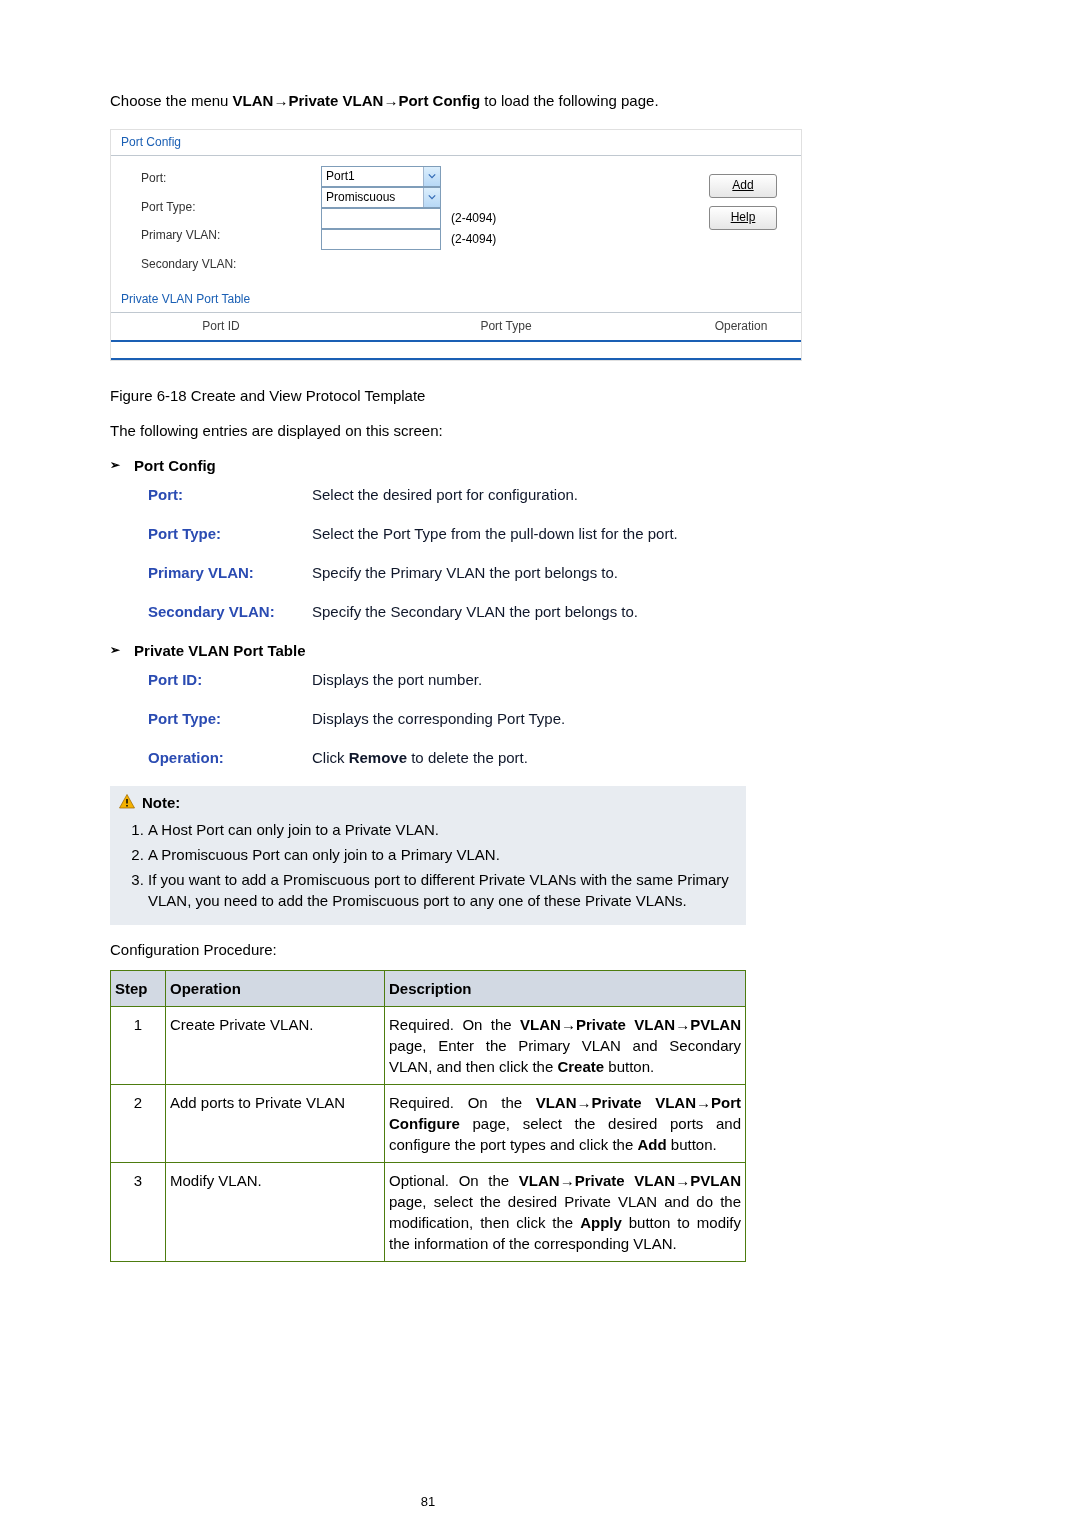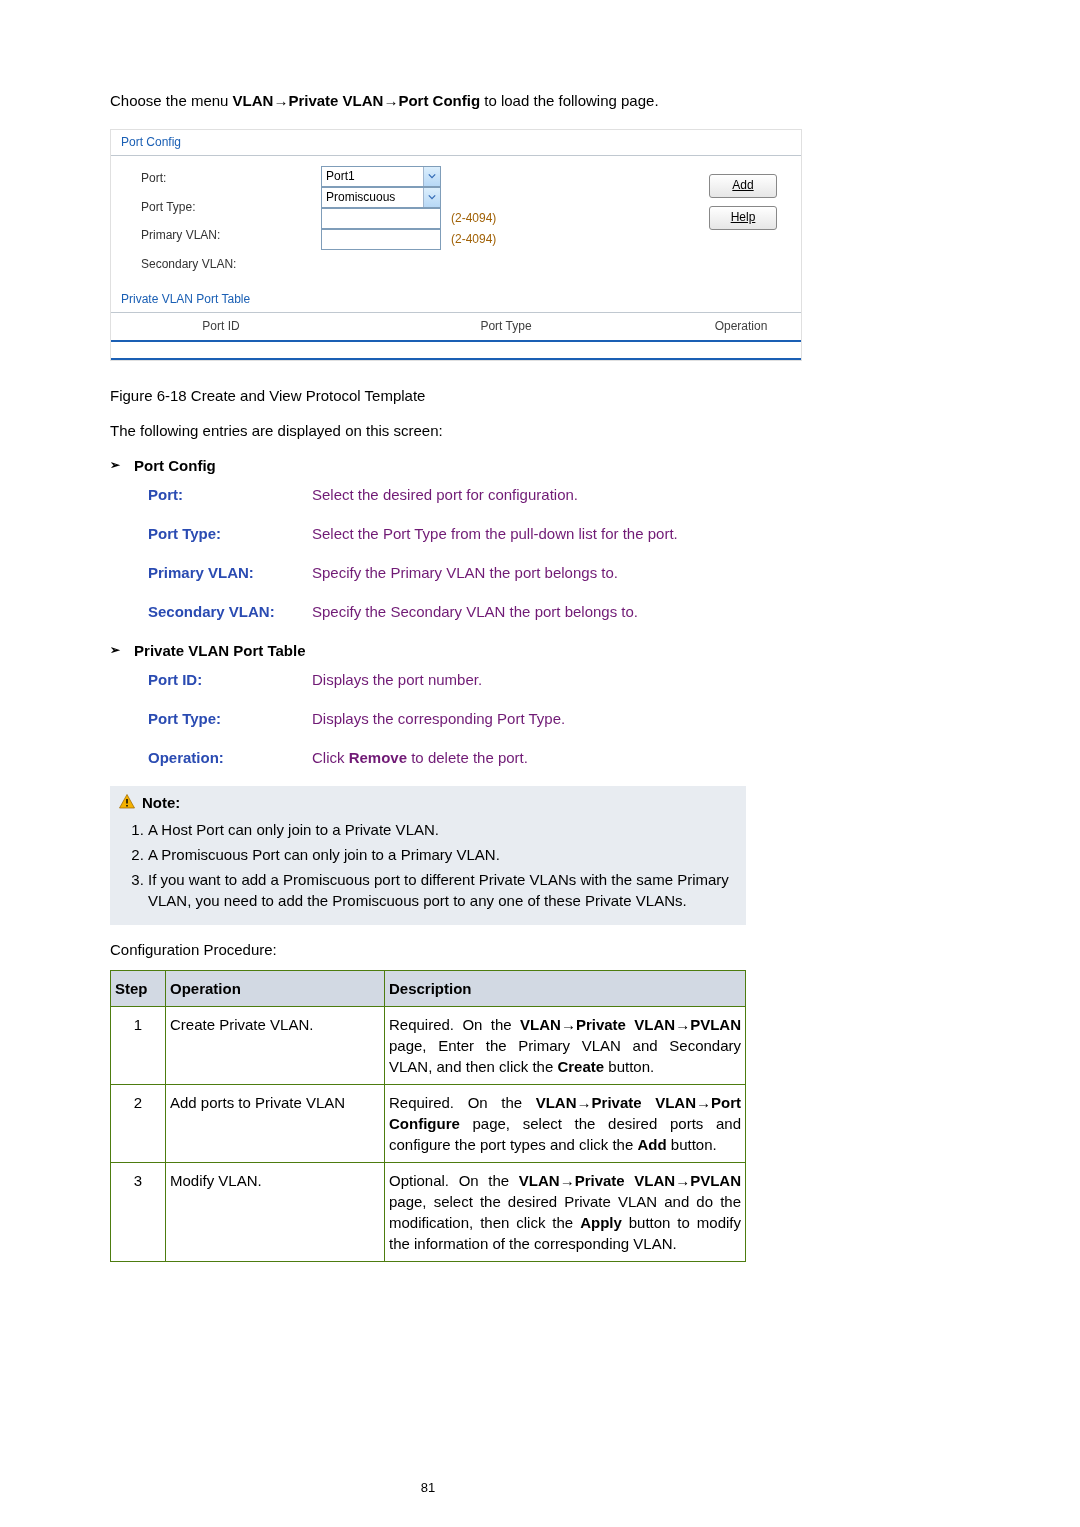--- a/index.html
+++ b/index.html
@@ -81,21 +81,21 @@
     justify-content: center;
     border-left: 1px solid #a0b6cf;
   }
   .dropdown .btn svg { width: 8px; height: 6px; }
   .textbox {
     height: 19px;
     border: 1px solid #7f9db9;
     width: 118px;
     background: #fff;
   }
-  .hint { color: #a16207; font-size: 12px; }
+  .hint { color: #000000; font-size: 12px; }
   .pc-buttons {
     position: absolute;
     right: 24px;
     top: 16px;
     display: flex;
     flex-direction: column;
     gap: 8px;
     align-items: center;
   }
   .btn3d {
@@ -144,21 +144,21 @@
   }
   .def-grid {
     margin-left: 38px;
     display: grid;
     grid-template-columns: 164px 1fr;
     row-gap: 18px;
     font-size: 15px;
     margin-bottom: 18px;
   }
   .def-grid .label { color: #2a4bb2; font-weight: bold; }
-  .def-grid .val { color: #701a75; }
+  .def-grid .val { color: #0f172a; }
 
   .note-box {
     background: #e8ecf1;
     padding: 6px 8px 10px 8px;
     font-size: 15px;
     margin-top: 8px;
   }
   .note-head {
     display: flex;
     align-items: center;
@@ -188,21 +188,21 @@
   }
   table.steps th {
     background: #d2d9e3;
     font-weight: bold;
   }
   table.steps td.step-num { text-align: center; width: 46px; }
   table.steps td.op { width: 210px; }
 
   .page-num {
     position: absolute;
-    bottom: 30px;
+    bottom: 16px;
     width: 100%;
     left: 0;
     text-align: center;
     font-size: 13px;
   }
   .bold { font-weight: bold; }
 </style>
 </head>
 <body>
 

